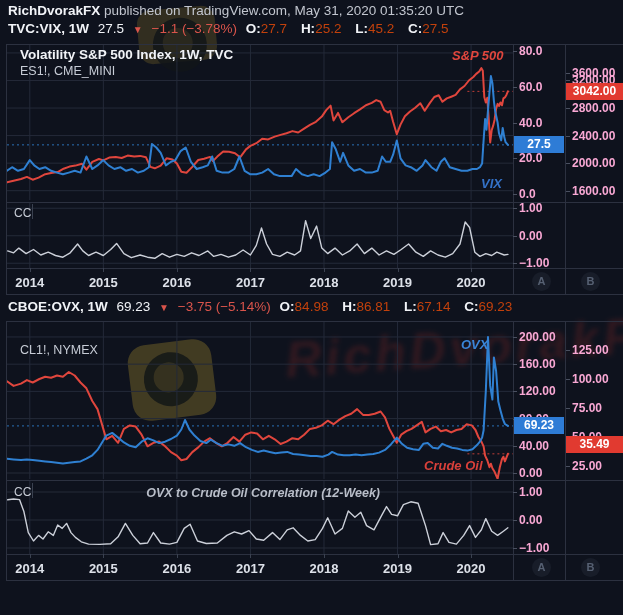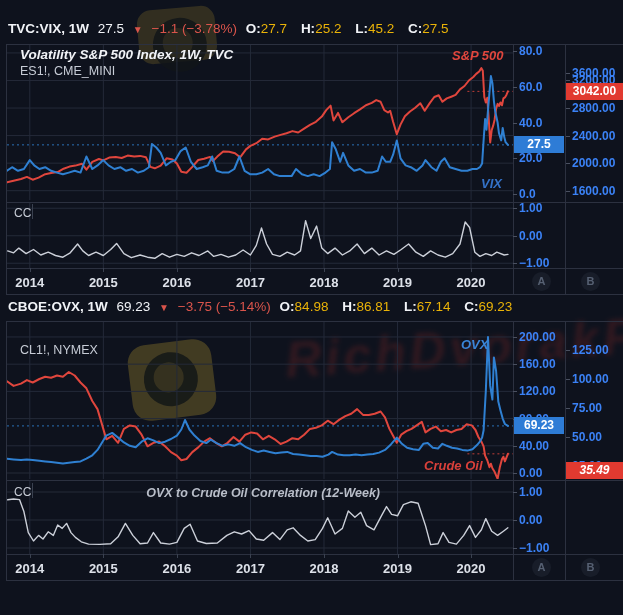--- a/index.html
+++ b/index.html
@@ -19,36 +19,36 @@
   .hdr1{position:absolute;left:8px;top:3px;font-size:13.5px;z-index:5;white-space:nowrap;}
   .hdr1 .author{font-weight:700;color:#f1f3f7;}
   .hdr1 .pub{color:#c2c6cf;}
   .hdrsym{position:absolute;left:8px;font-size:13.5px;z-index:5;white-space:nowrap;}
   .hdrsym span{margin-right:5px;}
   .hdrsym .sym{font-weight:700;color:#f1f3f7;}
   .hdrsym .val{color:#f1f3f7;}
   .hdrsym .tri{color:#d9544b;font-size:10px;}
   .hdrsym .chg{color:#d9544b;}
   .hdrsym .lbl{font-weight:700;color:#f1f3f7;margin-right:0;}
-  .hdrsym .red{color:#eab308;}
+  .hdrsym .red{color:#c2410c;}
   #hdr2{top:21px;}
   #hdr3{top:299px;}
   
-  .ctitle{position:absolute;left:20px;z-index:5;font-size:13.5px;font-weight:700;color:#f1f3f7;white-space:nowrap;font-style:italic;}
+  .ctitle{position:absolute;left:20px;z-index:5;font-size:13.5px;font-weight:700;color:#f1f3f7;white-space:nowrap;}
   .csub{position:absolute;left:20px;z-index:5;font-size:12.5px;color:#c7ccd6;white-space:nowrap;}
   #c1title{top:47px;} #c1sub{top:64px;}
   #c2title{top:326px;} #c2sub{top:343px;}
   
   svg.pane{position:absolute;left:7px;z-index:2;overflow:hidden;}
   #pane-chart1{top:45px;} #pane-cc1{top:202px;} #pane-chart2{top:322px;} #pane-cc2{top:481px;}
   
   .hsep{position:absolute;left:6px;width:617px;height:1px;background:#2c3140;z-index:3;}
   .vsep{position:absolute;width:1px;background:#2c3140;z-index:3;}
   
-  .tick{position:absolute;font-size:12px;font-weight:700;color:#3b82f6;z-index:4;height:16px;line-height:16px;}
+  .tick{position:absolute;font-size:12px;font-weight:700;color:#f9a8d4;z-index:4;height:16px;line-height:16px;}
   .tick::before{content:"";position:absolute;left:-6px;top:8px;width:4px;height:1px;background:#4a5060;}
   .tick-l{left:519px;} .tick-r{left:572px;}
   .pbadge{position:absolute;z-index:6;height:17px;line-height:17px;font-size:12px;font-weight:700;
           color:#fff;text-align:center;}
   .pbadge-l{left:514px;width:50px;} .pbadge-r{left:566px;width:57px;}
   
   .slabel{position:absolute;z-index:5;font-size:13px;font-weight:700;font-style:italic;white-space:nowrap;}
   #lbl-sp{left:452px;top:48px;color:#e0463d;}
   #lbl-vix{left:481px;top:176px;color:#3472c8;}
   #lbl-ovx{left:461px;top:337px;color:#3a85d8;}
@@ -68,20 +68,23 @@
 </style>
 </head>
 <body>
 
 <div class="page">
 
   <div class="wm wm-top"></div>
   <div class="wm wm-mid"></div>
   <div class="wm-text">RichDvorakFX</div>
 
+  <div class="hdr1">
+    <span class="author">RichDvorakFX</span><span class="pub"> published on TradingView.com, May 31, 2020 01:35:20 UTC</span>
+  </div>
 
   <div class="hdrsym" id="hdr2">
     <span class="sym">TVC:VIX, 1W</span>
     <span class="val">27.5</span>
     <span class="tri">▼</span>
     <span class="chg">−1.1 (−3.78%)</span>
     <span><span class="lbl">O:</span><span class="red">27.7</span></span>
     <span><span class="lbl">H:</span><span class="red">25.2</span></span>
     <span><span class="lbl">L:</span><span class="red">45.2</span></span>
     <span><span class="lbl">C:</span><span class="red">27.5</span></span>
@@ -252,17 +255,17 @@
     <div class="tick tick-l" style="top: 383.385px;">120.00</div>
     <div class="tick tick-l" style="top: 410.594px;">80.00</div>
     <div class="tick tick-l" style="top: 437.804px;">40.00</div>
     <div class="tick tick-l" style="top: 465.014px;">0.00</div>
     <div class="pbadge pbadge-l" style="top: 417.421px; background: rgb(46, 124, 214);">69.23</div>
     <div class="tick tick-r" style="top: 341.965px;">125.00</div>
     <div class="tick tick-r" style="top: 370.975px;">100.00</div>
     <div class="tick tick-r" style="top: 399.984px;">75.00</div>
     <div class="tick tick-r" style="top: 428.994px;">50.00</div>
     <div class="tick tick-r" style="top: 458.004px;">25.00</div>
-    <div class="pbadge pbadge-r" style="top: 462px; background: rgb(225, 58, 48); font-style: italic;">35.49</div>
+    <div class="pbadge pbadge-r" style="top: 436px; background: rgb(225, 58, 48);">35.49</div>
     <div class="tick tick-l" style="top: 484.005px;">1.00</div>
     <div class="tick tick-l" style="top: 512.006px;">0.00</div>
     <div class="tick tick-l" style="top: 540.008px;">−1.00</div>
   </div>
 
 </body></html>

